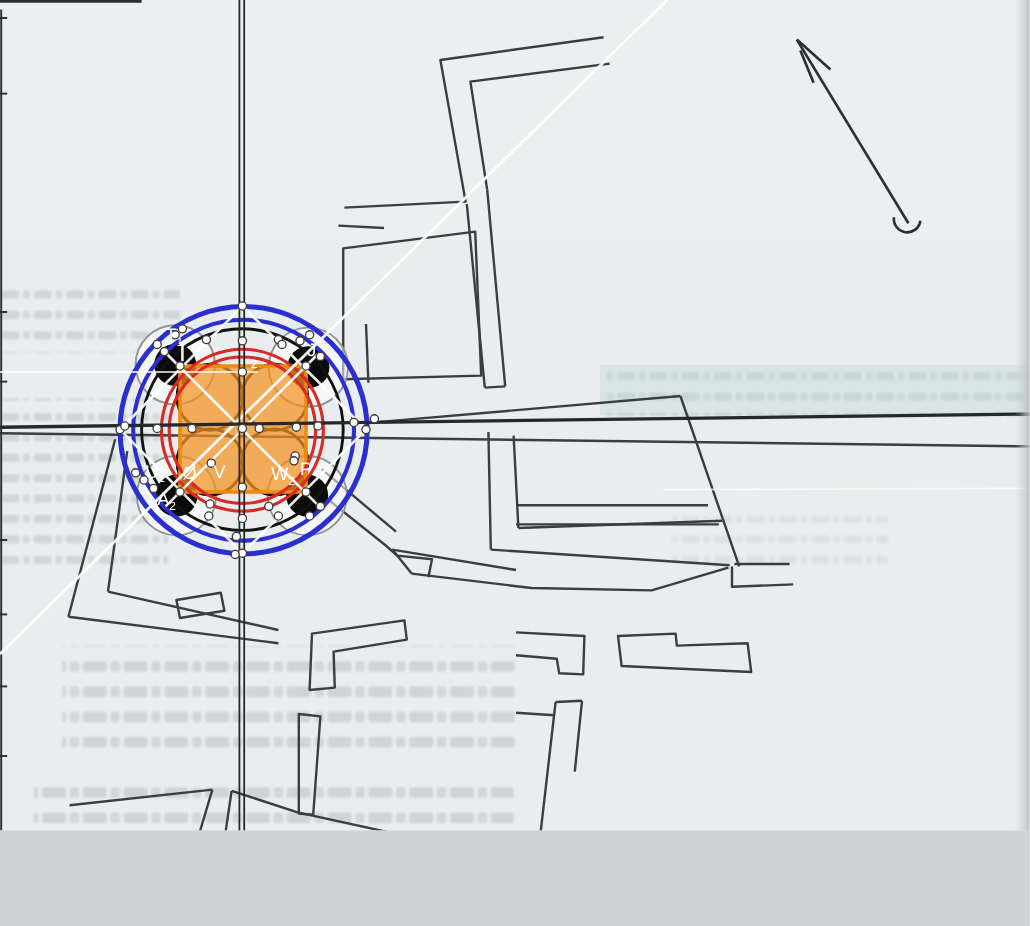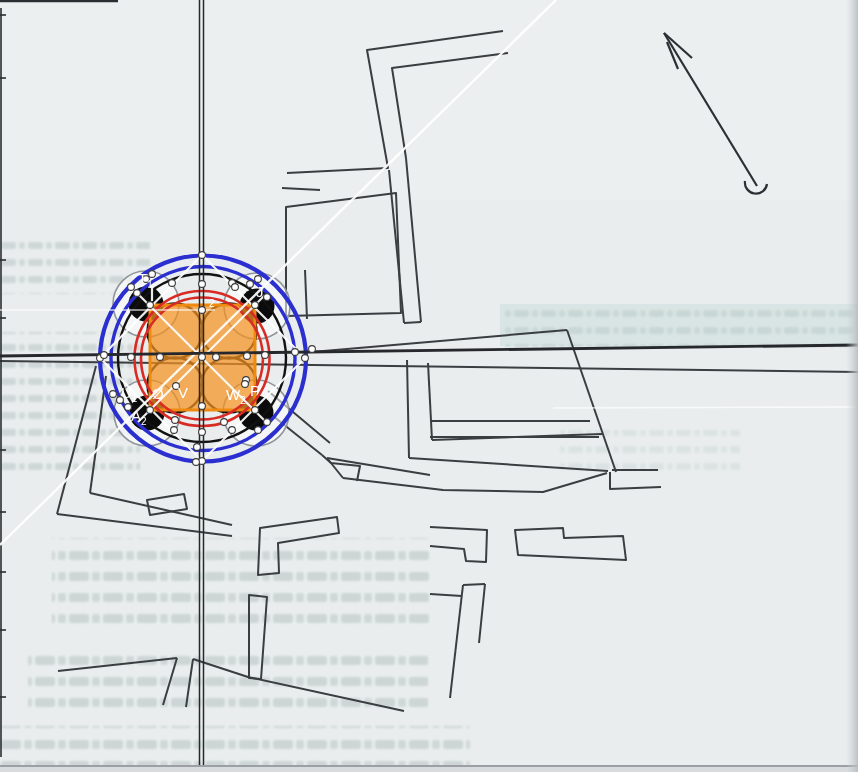--- a/index.html
+++ b/index.html
@@ -1,17 +1,17 @@
 <!DOCTYPE html>
 <html><head>
 <meta charset="utf-8">
 <style>
   html,body{margin:0;padding:0;background:#cfd3d6;}
   #stage{
-    position:relative;width:858px;height:772px;overflow:hidden;
+    position:relative;width:858px;height:692px;overflow:hidden;
     background:#eaeeef;
     font-family:"Liberation Sans", sans-serif;
   }
   svg{display:block}
   .lbl{font-family:"Liberation Sans",sans-serif;fill:#ffffff;font-size:15px;}
   .lbl tspan.sub{font-size:10px;}
 </style>
 </head>
 <body>
 

